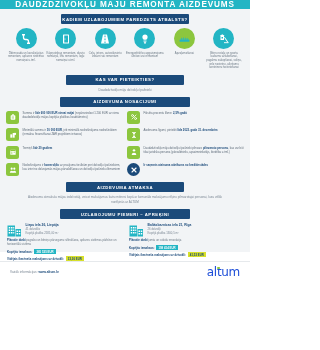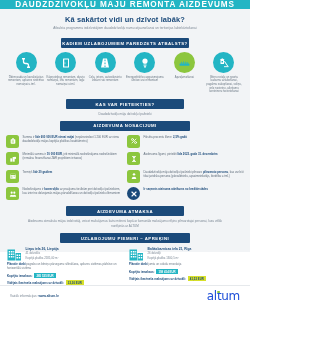--- a/index.html
+++ b/index.html
@@ -263,24 +263,20 @@
 </style>
 </head>
 <body>
 
 <div class="page">
 
   <div class="header-bar">
     <div class="title">DAUDZDZĪVOKĻU MĀJU REMONTA AIZDEVUMS</div>
   </div>
 
-  <div class="intro">
-    <div class="q">Kā sakārtot vidi un dzīvot labāk?</div>
-    <div class="sub">Atbalsta programma iedzīvotājiem daudzdzīvokļu namu atjaunošanai un teritorijas labiekārtošanai</div>
-  </div>
 
   <div class="icons-section">
     <div class="band w-icons">KĀDIEM UZLABOJUMIEM PAREDZĒTS ATBALSTS?</div>
     <div class="icon-row">
 
       <div class="icon-cell">
         <div class="circle">
           <svg width="12" height="12" viewBox="0 0 24 24" fill="none" stroke="#ffffff" stroke-width="2.6" stroke-linecap="round">
             <path d="M7 4v5a4 4 0 0 0 4 4h2a4 4 0 0 1 4 4v3"></path>
             <rect x="4" y="2" width="6" height="3" fill="#ffffff" stroke="none"></rect>

